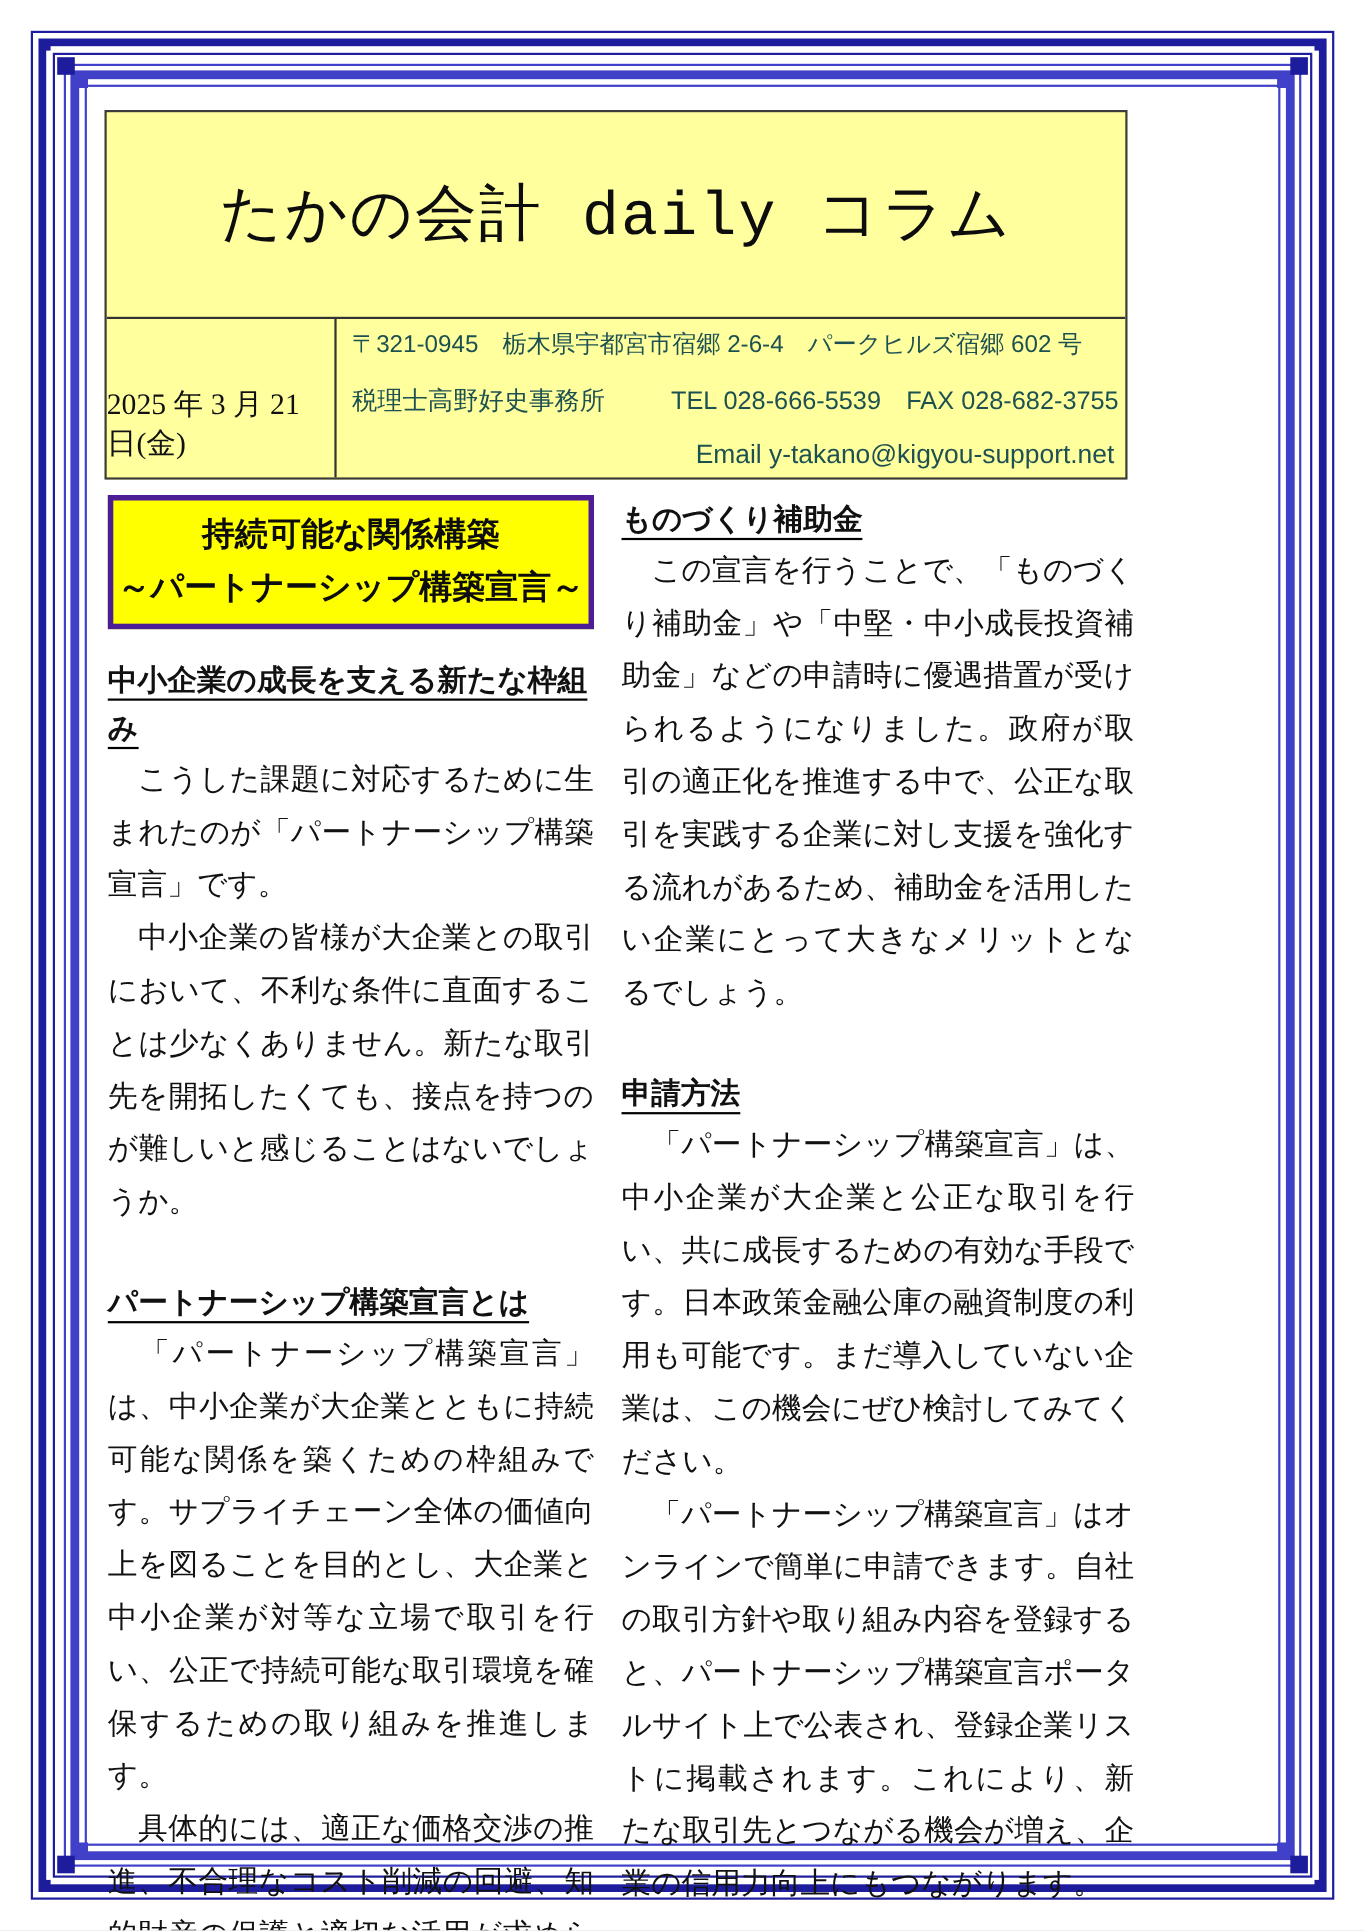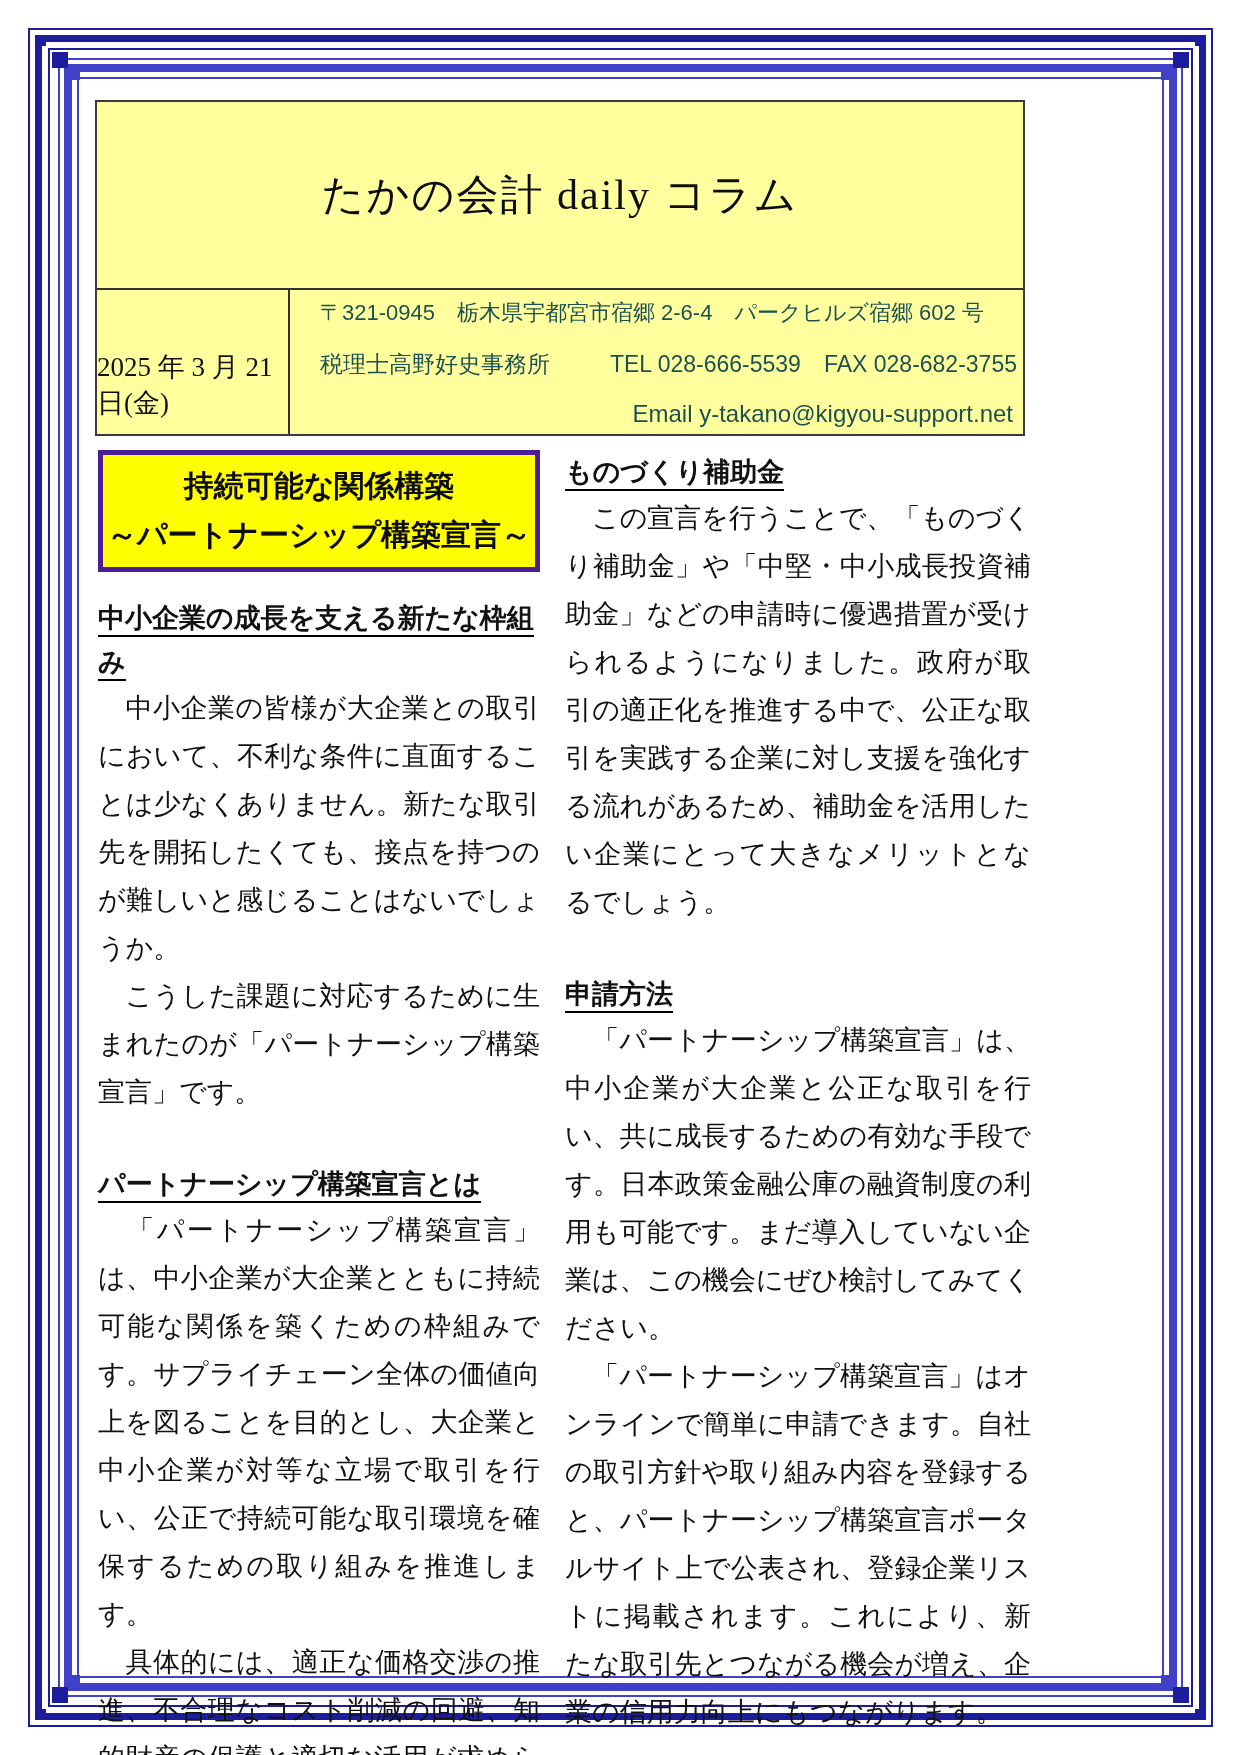--- a/index.html
+++ b/index.html
@@ -23,31 +23,31 @@
   .csq.light{background:#4040c8;}
   
   .header-box{
     position:absolute;left:95px;top:100px;width:926px;
     border:2px solid #3c3c3c;background:#ffff9e;
   }
   .title-row{
     height:186px;display:flex;align-items:center;justify-content:center;
   }
   .title-row .t{
-    font-family:Liberation Serif, serif;
-    font-size:42px;letter-spacing:2px;color:#0d0d0d;white-space:nowrap;
+    font-family:Liberation Mono, monospace;
+    font-size:56px;letter-spacing:2px;color:#0d0d0d;white-space:nowrap;
   }
   .contact-row{display:flex;border-top:2px solid #333;height:144px;}
   .date-cell{
     width:463px;border-right:2px solid #333;
     display:flex;align-items:center;justify-content:center;
     font-size:27px;padding-top:46px;box-sizing:border-box;
   }
   .contact-cell{
-    flex:1;padding:8px 6px 6px 30px;box-sizing:border-box;
+    flex:1;padding:8px 6px 6px 14px;box-sizing:border-box;
     font-family:"Liberation Sans","DejaVu Sans",sans-serif;
     color:#1d5151;display:flex;flex-direction:column;justify-content:space-between;
   }
   .contact-line1{font-size:22px;white-space:nowrap;}
   .contact-line2{font-size:23px;display:flex;white-space:nowrap;}
   .contact-line2 .office{width:290px;}
   .contact-line3{font-size:24px;text-align:right;padding-right:4px;white-space:nowrap;}
   
   .col{position:absolute;top:450px;font-size:27px;line-height:48px;text-align:justify;}
   .col-left{left:98px;width:442px;}
@@ -109,22 +109,22 @@
     </div>
   </div>
 
   <div class="col col-left">
     <div class="feature-box">
       <div>持続可能な関係構築</div>
       <div>～パートナーシップ構築宣言～</div>
     </div>
     <div class="sec">
       <div class="sec-heading"><span>中小企業の成長を支える新たな枠組み</span></div>
+      <p>　こうした課題に対応するために生まれたのが「パートナーシップ構築宣言」です。</p>
       <p>　中小企業の皆様が大企業との取引において、不利な条件に直面することは少なくありません。新たな取引先を開拓したくても、接点を持つのが難しいと感じることはないでしょうか。</p>
-      <p>　こうした課題に対応するために生まれたのが「パートナーシップ構築宣言」です。</p>
     </div>
     <div class="sec">
       <div class="sec-heading"><span>パートナーシップ構築宣言とは</span></div>
       <p>　「パートナーシップ構築宣言」は、中小企業が大企業とともに持続可能な関係を築くための枠組みです。サプライチェーン全体の価値向上を図ることを目的とし、大企業と中小企業が対等な立場で取引を行い、公正で持続可能な取引環境を確保するための取り組みを推進します。</p>
       <p>　具体的には、適正な価格交渉の推進、不合理なコスト削減の回避、知的財産の保護と適切な活用が求められています。また、企業間のパートナーシップを強化し、新たな市場の創出や技術革新を促進することも期待されています。こうした取り組みを企業が自ら宣言し、公表することで、取引の透明性を向上させ、より良い関係を築くことができます。</p>
     </div>
   </div>
 
   <div class="col col-right">
     <div class="sec">

